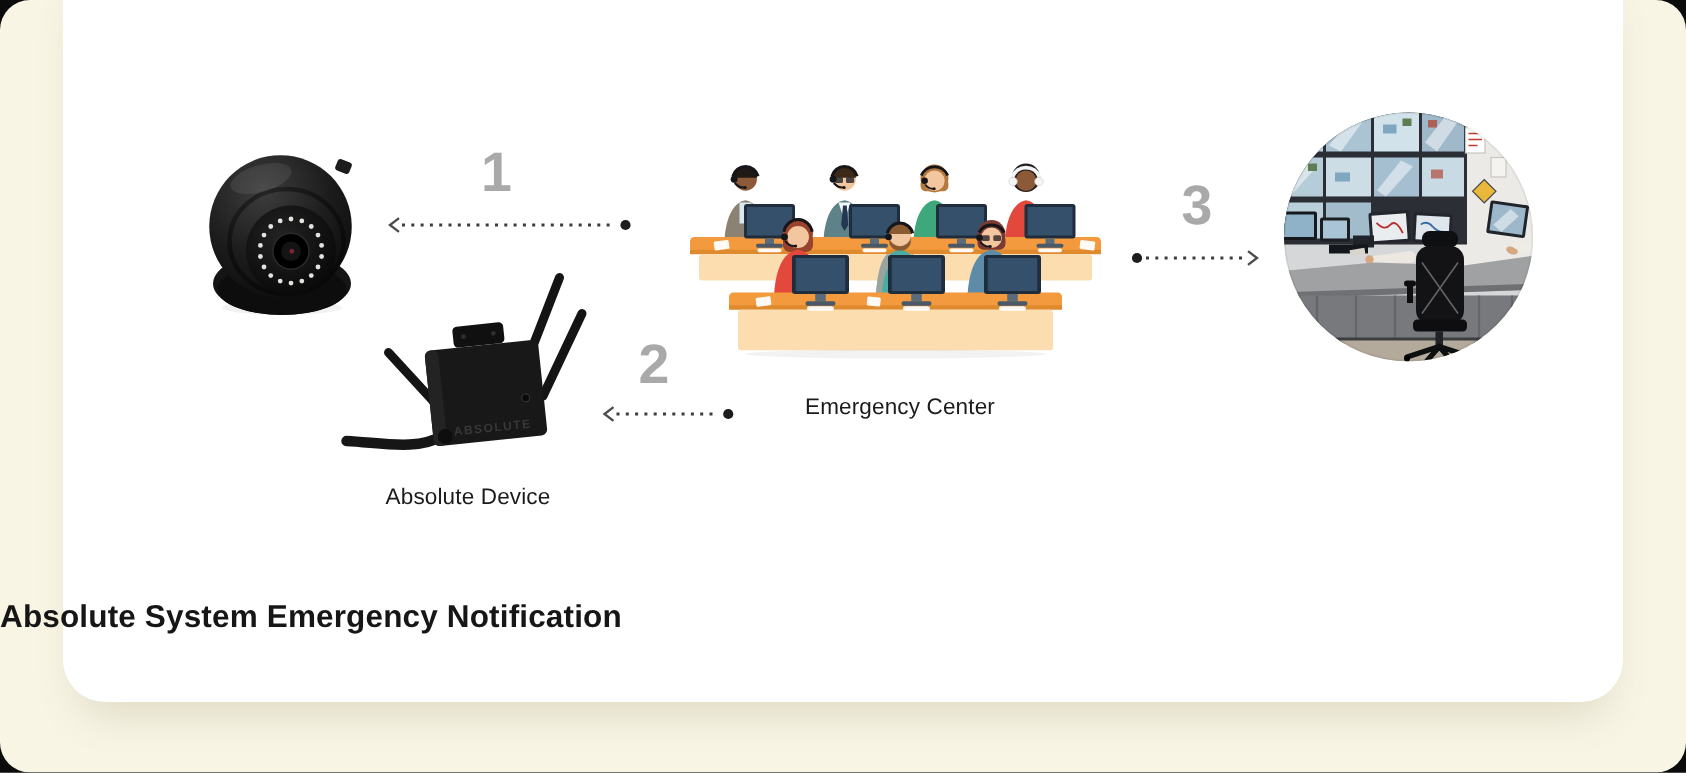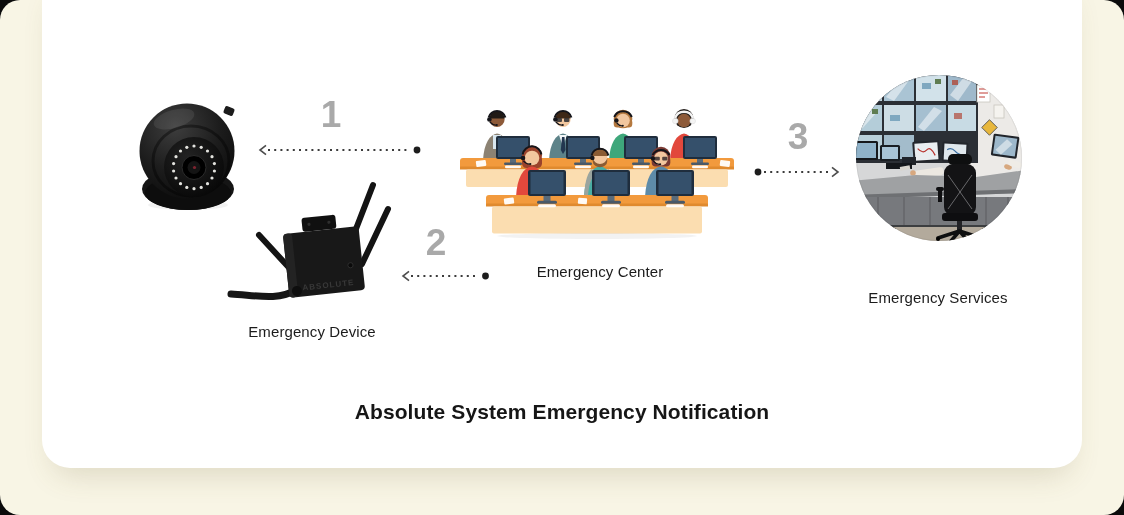--- a/index.html
+++ b/index.html
@@ -17,21 +17,21 @@
   .abs{position:absolute;}
   .node-label{
     position:absolute;font-size:15px;font-weight:500;color:#1b1b1b;
     text-align:center;line-height:22px;letter-spacing:.1px;
   }
   .step-num{
     position:absolute;width:60px;text-align:center;
     font-size:37px;line-height:1;font-weight:700;color:#a9a9a9;
   }
   .title{
-    position:absolute;left:0;right:0;top:400px;text-align:center;
+    position:absolute;left:0;right:0;top:400px;text-align:left;
     font-size:21px;font-weight:600;color:#161616;letter-spacing:.1px;
   }
   svg{display:block;overflow:visible;}
 </style>
 </head>
 <body>
 
 <div class="stage">
   <div class="card"></div>
 
@@ -99,21 +99,21 @@
         <rect x="80" y="40" width="34" height="14" rx="3" fill="#101010"></rect>
         <circle cx="87" cy="47" r="1.6" fill="#2e2e2e"></circle>
           <circle cx="107" cy="47" r="1.6" fill="#2e2e2e"></circle>
         <rect x="60" y="54" width="76" height="64" rx="4" fill="#181818"></rect>
         <rect x="60" y="54" width="9" height="64" rx="4" fill="#232323"></rect>
         <circle cx="124" cy="92" r="2.6" fill="#0a0a0a" stroke="#333" stroke-width="0.8"></circle>
         <circle cx="68" cy="112" r="5" fill="#0e0e0e"></circle>
         <text x="100" y="112" text-anchor="middle" font-size="8" font-weight="bold" letter-spacing="1" fill="#383838">ABSOLUTE</text>
       </g>
     </svg>
-    <div class="node-label abs" style="left:232px;top:321px;width:160px;">Emergency Device</div>
+    <div class="node-label abs" style="left:232px;top:321px;width:160px;">Absolute Device</div>
 
     <div class="step-num abs" style="left:406px;top:224px;">2</div>
     <svg class="abs" style="left:399px;top:269px;" width="92" height="14" viewBox="0 0 92 14">
       <path d="M12 7 H80" stroke="#3c3c3c" stroke-width="2" stroke-dasharray="2 4.2" fill="none"></path>
       <path d="M10 2.4 L4 7 L10 11.6" fill="none" stroke="#4d4d4d" stroke-width="1.6"></path>
       <circle cx="86.5" cy="7" r="3.4" fill="#1d1d1d"></circle>
     </svg>
 
     <svg class="abs" style="left:452px;top:98px;" width="292" height="142" viewBox="0 0 292 142">
 
@@ -358,17 +358,16 @@
           <rect x="82" y="115" width="4" height="12" fill="#0e0e10"></rect>
           <rect x="86" y="138" width="36" height="8" rx="3" fill="#0e0e10"></rect>
           <rect x="101" y="146" width="5" height="10" fill="#212226"></rect>
           <path d="M103.5 156 L82 163 M103.5 156 L125 163 M103.5 156 L95 166 M103.5 156 L112 166" stroke="#0e0f10" stroke-width="3.5" stroke-linecap="round" fill="none"></path>
           <circle cx="82" cy="164" r="2" fill="#000"></circle>
             <circle cx="125" cy="164" r="2" fill="#000"></circle>
         </g>
       </g>
       <circle cx="83" cy="83" r="82.5" fill="none" stroke="#000" stroke-opacity="0.06"></circle>
     </svg>
-    <div class="node-label abs" style="left:843px;top:287px;width:190px;">Emergency Services</div>
 
     <div class="title">Absolute System Emergency Notification</div>
   </div>
 </div>
 
 </body></html>

